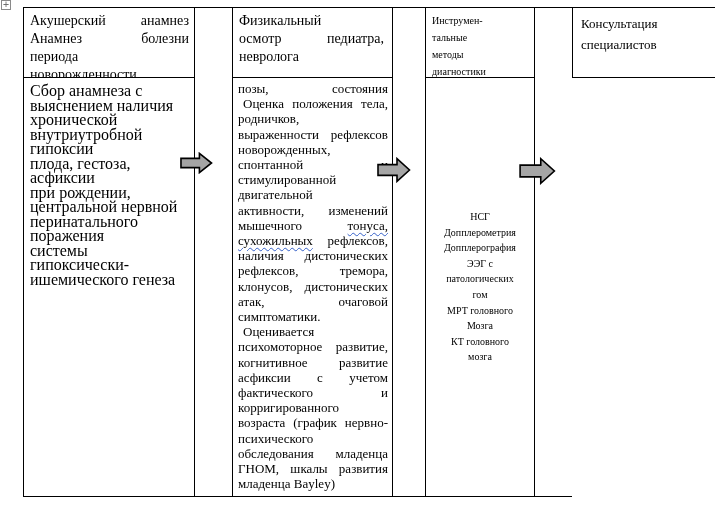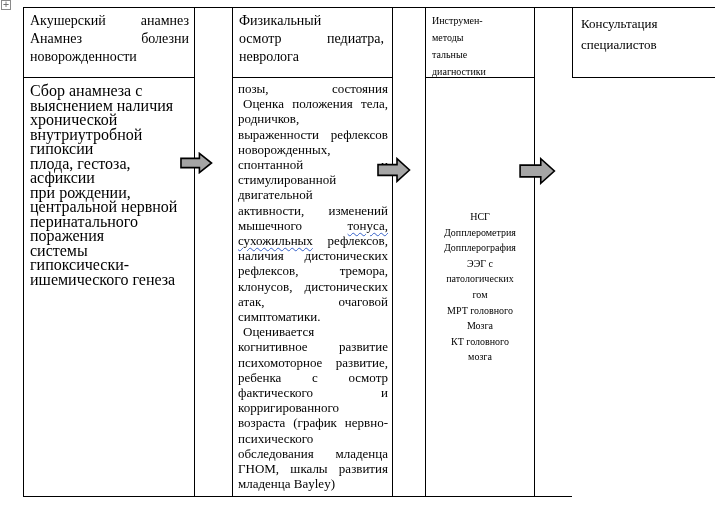--- a/index.html
+++ b/index.html
@@ -53,33 +53,34 @@
 </head>
 <body>
 
 <div class="handle">+</div>
 
 <div class="tbl">
 
   <div class="cell hc c1h">
       <div class="jl"><span>Акушерский анамнез</span></div>
       <div class="jl"><span>Анамнез болезни</span></div>
+      <div class="jl"><span>периода</span></div>
       <div><span>новорожденности</span></div>
     </div>
   <div class="cell gh"></div>
   <div class="cell hc c2h">
       <div class="jl"><span>Физикальный</span></div>
       <div class="jl"><span>осмотр педиатра,</span></div>
       <div><span>невролога</span></div>
     </div>
   <div class="cell gh"></div>
   <div class="cell hc c3h">
       <div><span>Инструмен-</span></div>
+      <div><span>тальные</span></div>
       <div><span>методы</span></div>
-      <div><span>тальные</span></div>
       <div><span>диагностики</span></div>
     </div>
   <div class="cell gh"></div>
   <div class="cell hc c4h">
       <div><span>Консультация</span></div>
       <div><span>специалистов</span></div>
     </div>
 
   <div class="cell bc c1b">
       <div><span>Сбор анамнеза с</span></div>
@@ -105,23 +106,23 @@
       <div class="jl"><span>двигательной</span></div>
       <div class="jl"><span>активности, изменений</span></div>
       <div class="jl"><span>мышечного </span><span class="wavy">тонуса,</span></div>
       <div class="jl"><span class="wavy">сухожильных</span><span> рефлексов,</span></div>
       <div class="jl"><span>наличия дистонических</span></div>
       <div class="jl"><span>рефлексов, тремора,</span></div>
       <div class="jl"><span>клонусов, дистонических</span></div>
       <div class="jl"><span>атак, очаговой</span></div>
       <div class="jl"><span>симптоматики.</span></div>
       <div class="jl" style="padding-left: 5px;"><span>Оценивается</span></div>
+      <div class="jl"><span>психомоторное развитие,</span></div>
       <div class="jl"><span>когнитивное развитие</span></div>
-      <div class="jl"><span>психомоторное развитие,</span></div>
-      <div class="jl"><span>ребенка с осмотр</span></div>
+      <div class="jl"><span>асфиксии с учетом</span></div>
       <div class="jl"><span>фактического и</span></div>
       <div class="jl"><span>корригированного</span></div>
       <div class="jl"><span>возраста (график нервно-</span></div>
       <div class="jl"><span>психического</span></div>
       <div class="jl"><span>обследования младенца</span></div>
       <div class="jl"><span>ГНОМ, шкалы развития</span></div>
       <div><span>младенца Bayley)</span></div>
     </div>
   <div class="cell gb"></div>
   <div class="cell bc c3b">

